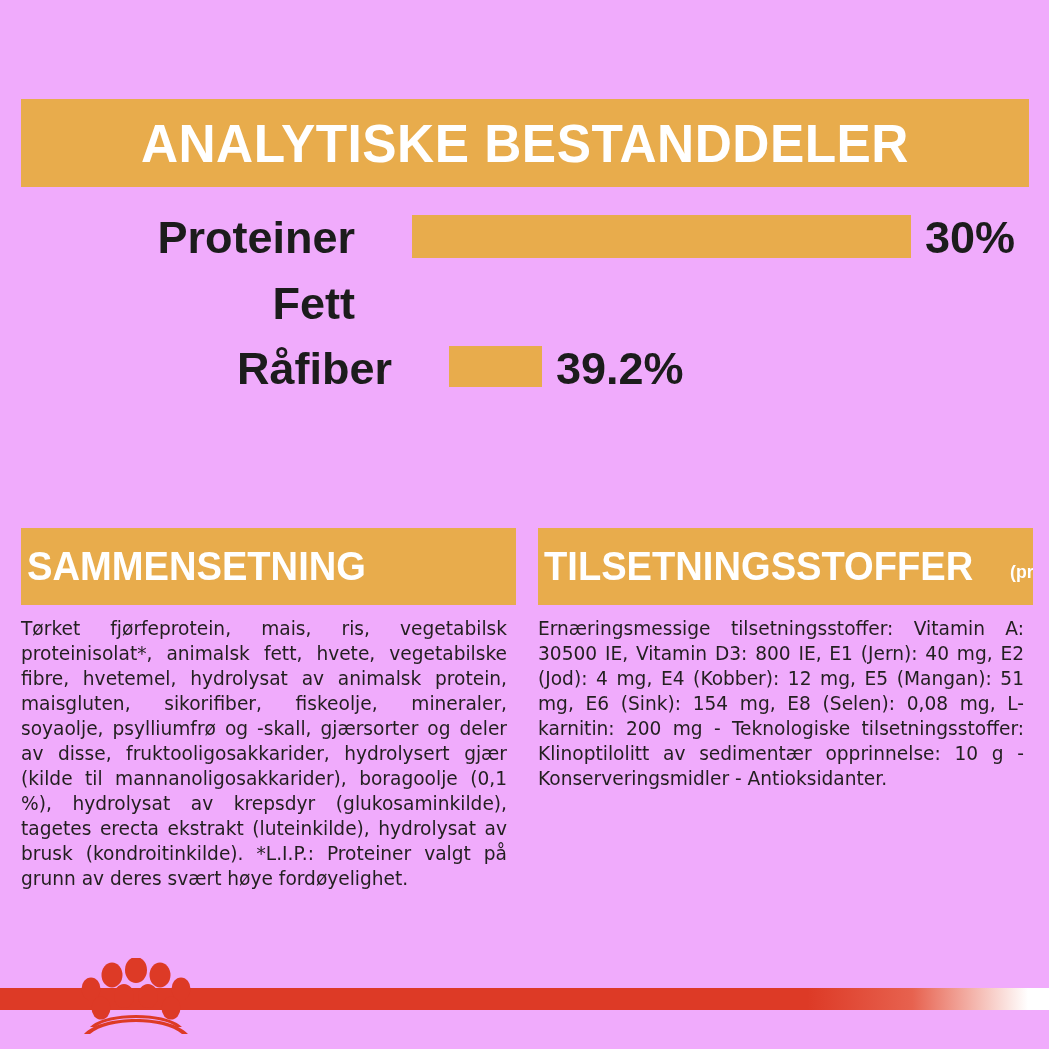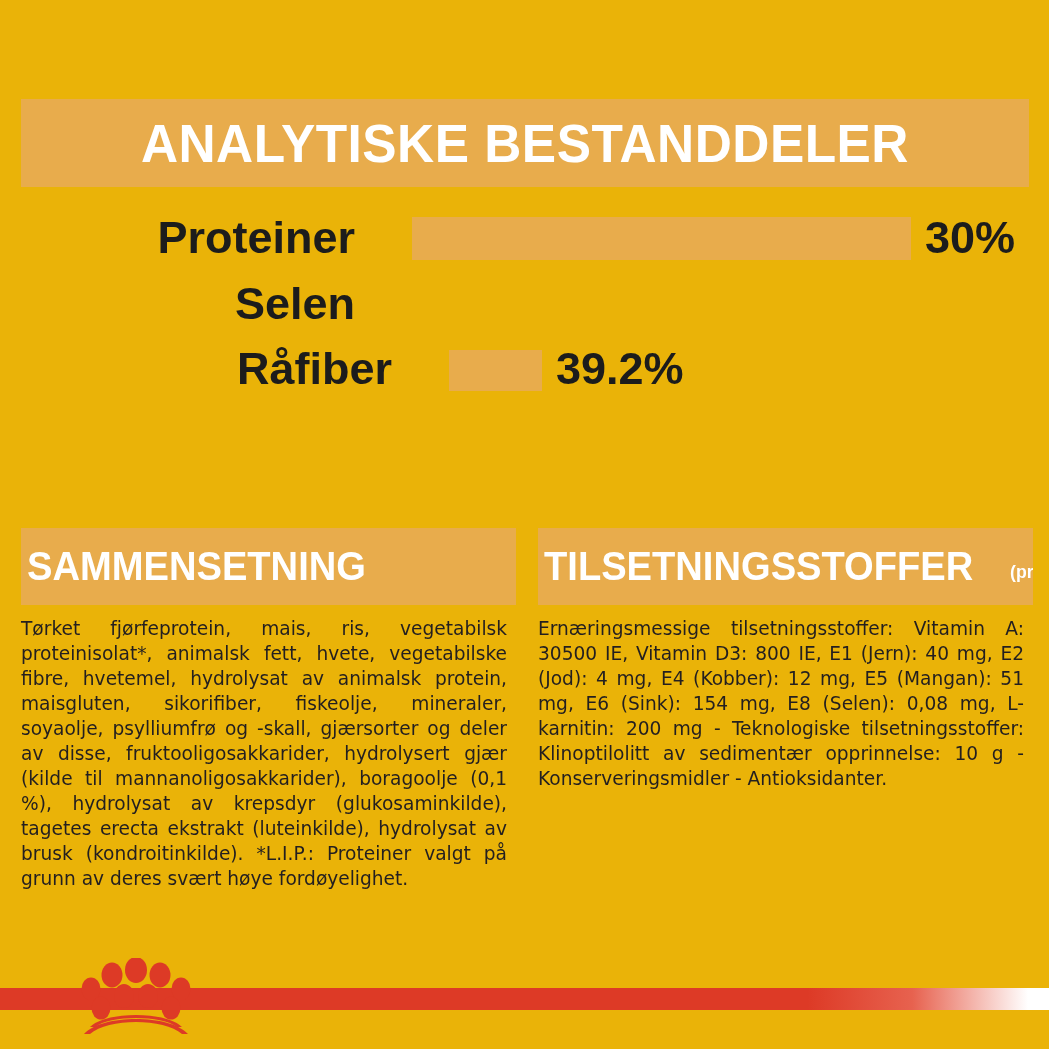--- a/index.html
+++ b/index.html
@@ -12,21 +12,21 @@
     height: 1049px;
     position: relative;
     overflow: hidden;
     font-family: "DejaVu Sans", sans-serif;
     -webkit-font-smoothing: antialiased;
   }
 
   .page {
     position: absolute;
     inset: 0;
-    background: #eab308;
+    background: #f0abfc;
   }
 
   
   .banner {
     position: absolute;
     left: 21px;
     top: 99px;
     width: 1008px;
     height: 88px;
     background: #e8ac4c;
@@ -73,21 +73,21 @@
     font-size: 45px;
     color: #1c1c1c;
     line-height: 1;
     padding-right: 0px;
     box-sizing: border-box;
     white-space: nowrap;
   }
   .chart-bar-wrap {
     margin-left: 41px;
     display: flex;
-    align-items: flex-end;
+    align-items: flex-start;
     padding-left: 16px;
   }
   .chart-bar {
     background: #e8ac4c;
     height: 43px;
   }
   .chart-row.r2 .chart-bar { height: 41px; }
   .chart-value {
     margin-left: 14px;
     font-family: "Liberation Sans", sans-serif;
@@ -192,21 +192,21 @@
 
     <div class="chart-row r0">
       <div class="chart-label">Proteiner</div>
       <div class="chart-bar-wrap">
         <div class="chart-bar" id="bar0" style="width: 499px;"></div>
         <div class="chart-value">30%</div>
       </div>
     </div>
 
     <div class="chart-row r1">
-      <div class="chart-label">Selen</div>
+      <div class="chart-label">Fett</div>
     </div>
 
     <div class="chart-row r2">
       <div class="chart-label">Råfiber</div>
       <div class="chart-bar-wrap">
         <div class="chart-bar" id="bar2" style="width: 93px;"></div>
         <div class="chart-value">39.2%</div>
       </div>
     </div>
 

